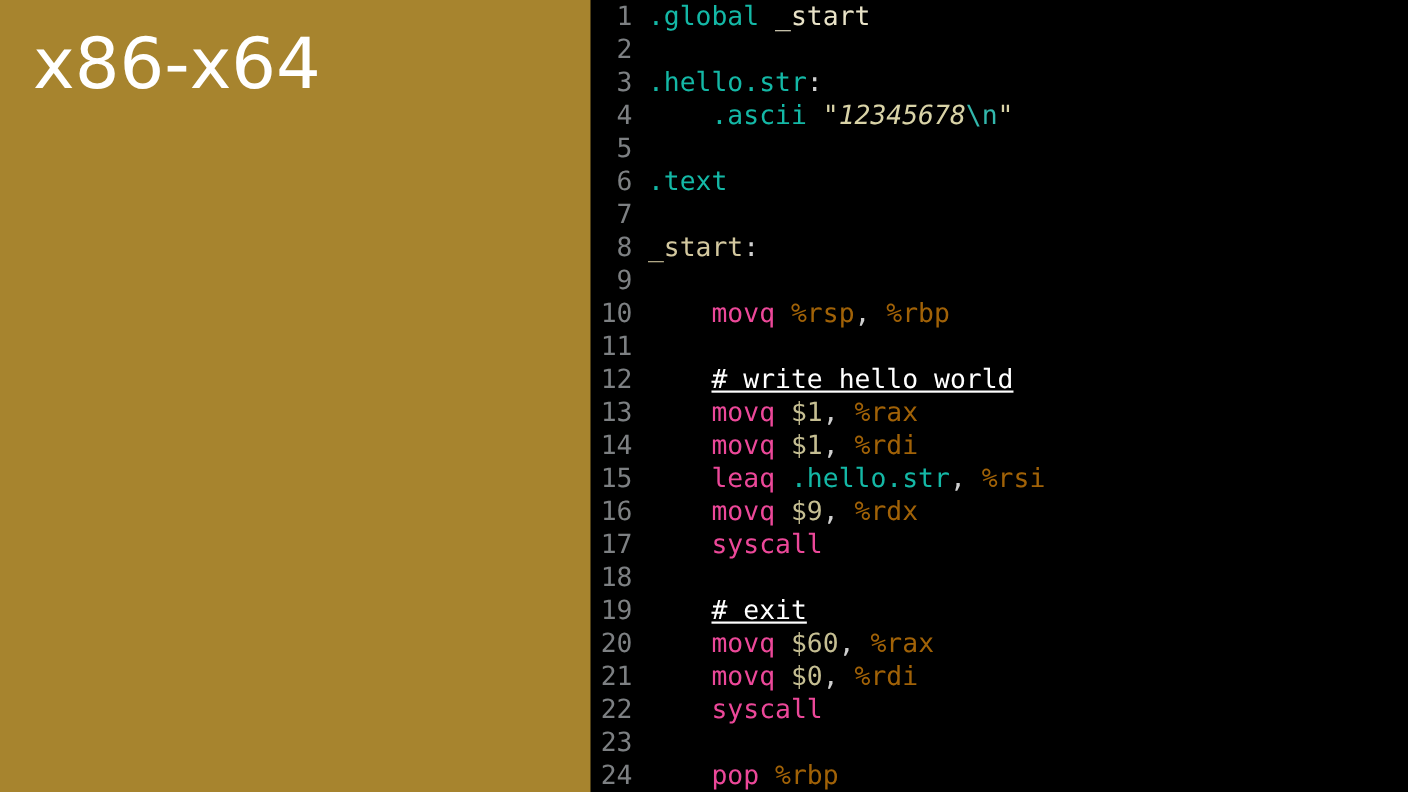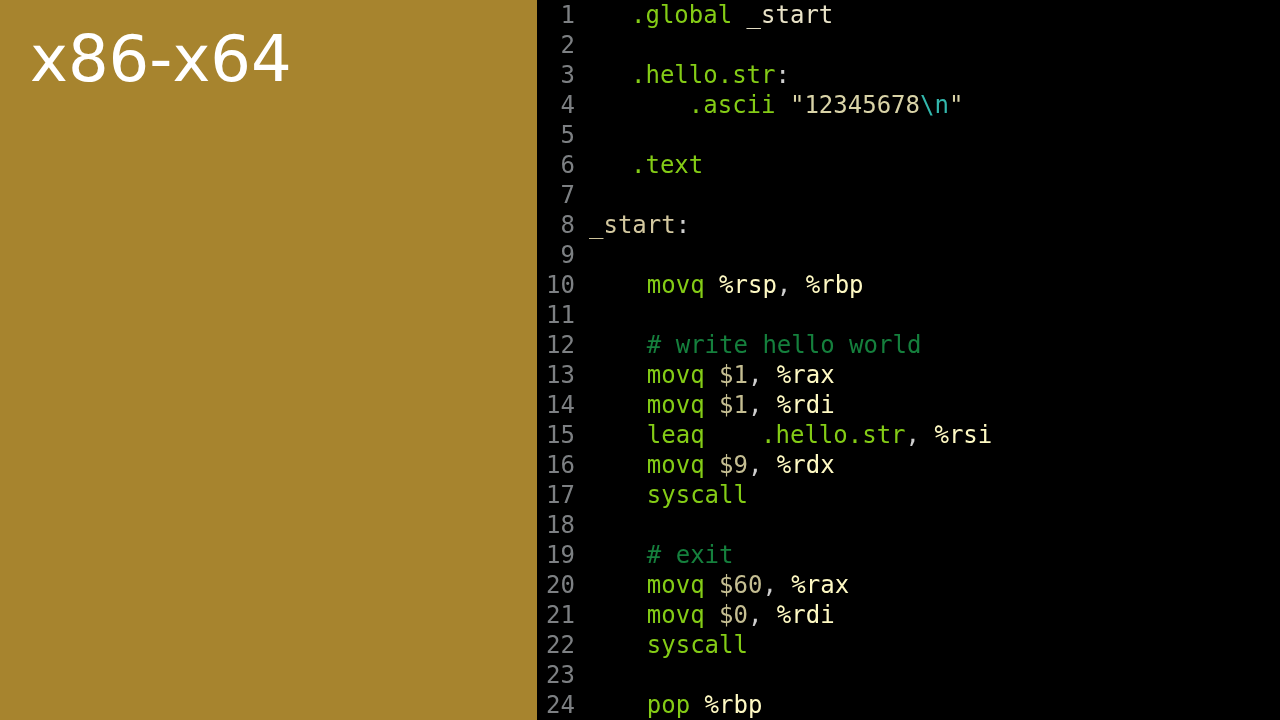--- a/index.html
+++ b/index.html
@@ -59,30 +59,30 @@
       width: 52px;
       text-align: right;
       color: #7d8083;
       padding-right: 14px;
       flex-shrink: 0;
       user-select: none;
     }
     .code {
       white-space: pre;
     }
-    .tk-dir { color: #84cc16; margin-left: 42px; }      
+    .tk-dir { color: #14b8a6; }      
     .tk-label { color: #d3c89f; }    
     .tk-ident { color: #e9e3c8; }    
-    .tk-mnem { color: #84cc16; }     
-    .tk-reg { color: #fef9c3; }      
+    .tk-mnem { color: #ec4899; }     
+    .tk-reg { color: #a16207; }      
     .tk-num { color: #c5be92; }      
-    .tk-str { color: #d9d3a7; }      
+    .tk-str { color: #d9d3a7; font-style: italic; }      
     .tk-esc { color: #33b8ad; }      
     .tk-quot { color: #d9d3a7; }
-    .tk-comment { color: #15803d; }  
+    .tk-comment { color: #ffffff; text-decoration: underline; }  
     .tk-punc { color: #cfcfcf; }     
     .tk-plain { color: #e9e3c8; }
   </style>
 </head>
 <body>
 
 <div class="container">
   <div class="left-panel">
     <div class="left-title">
       <span>x86-x64</span><br>

